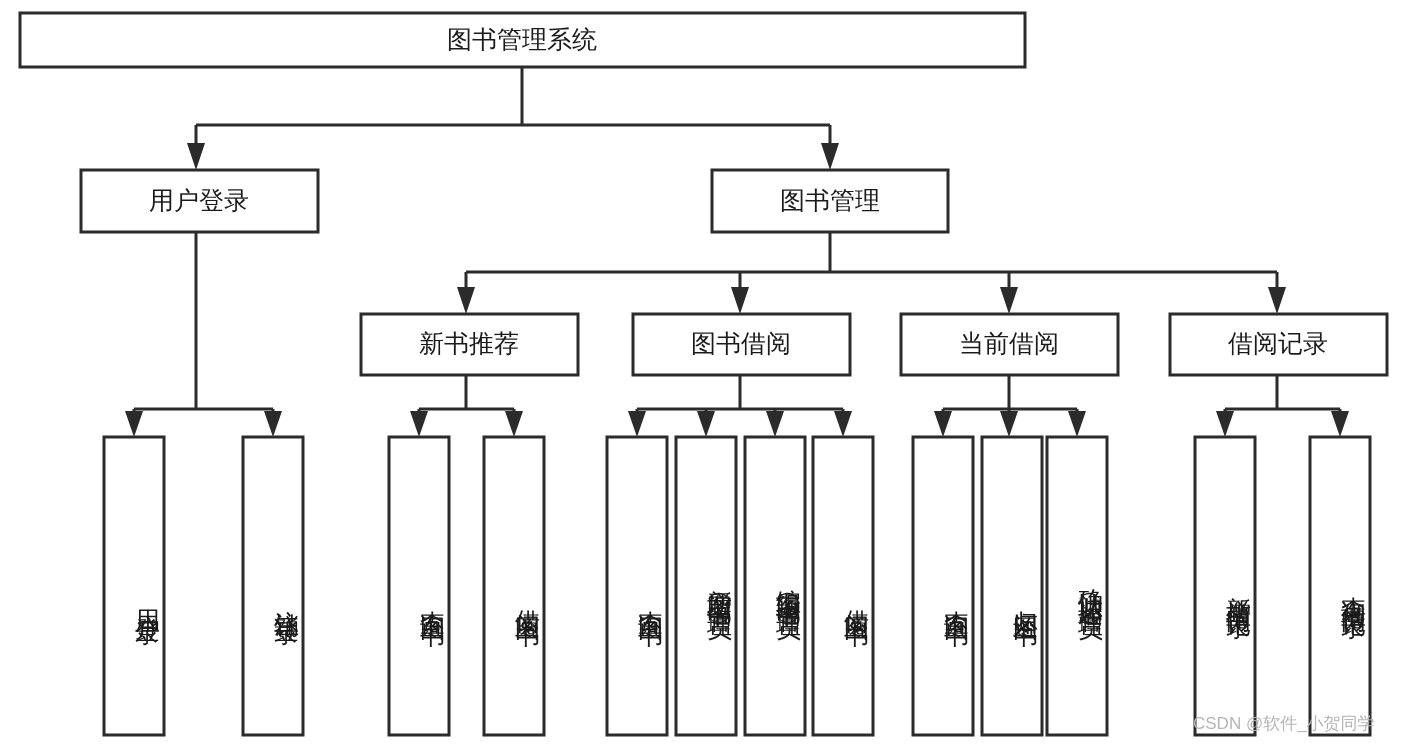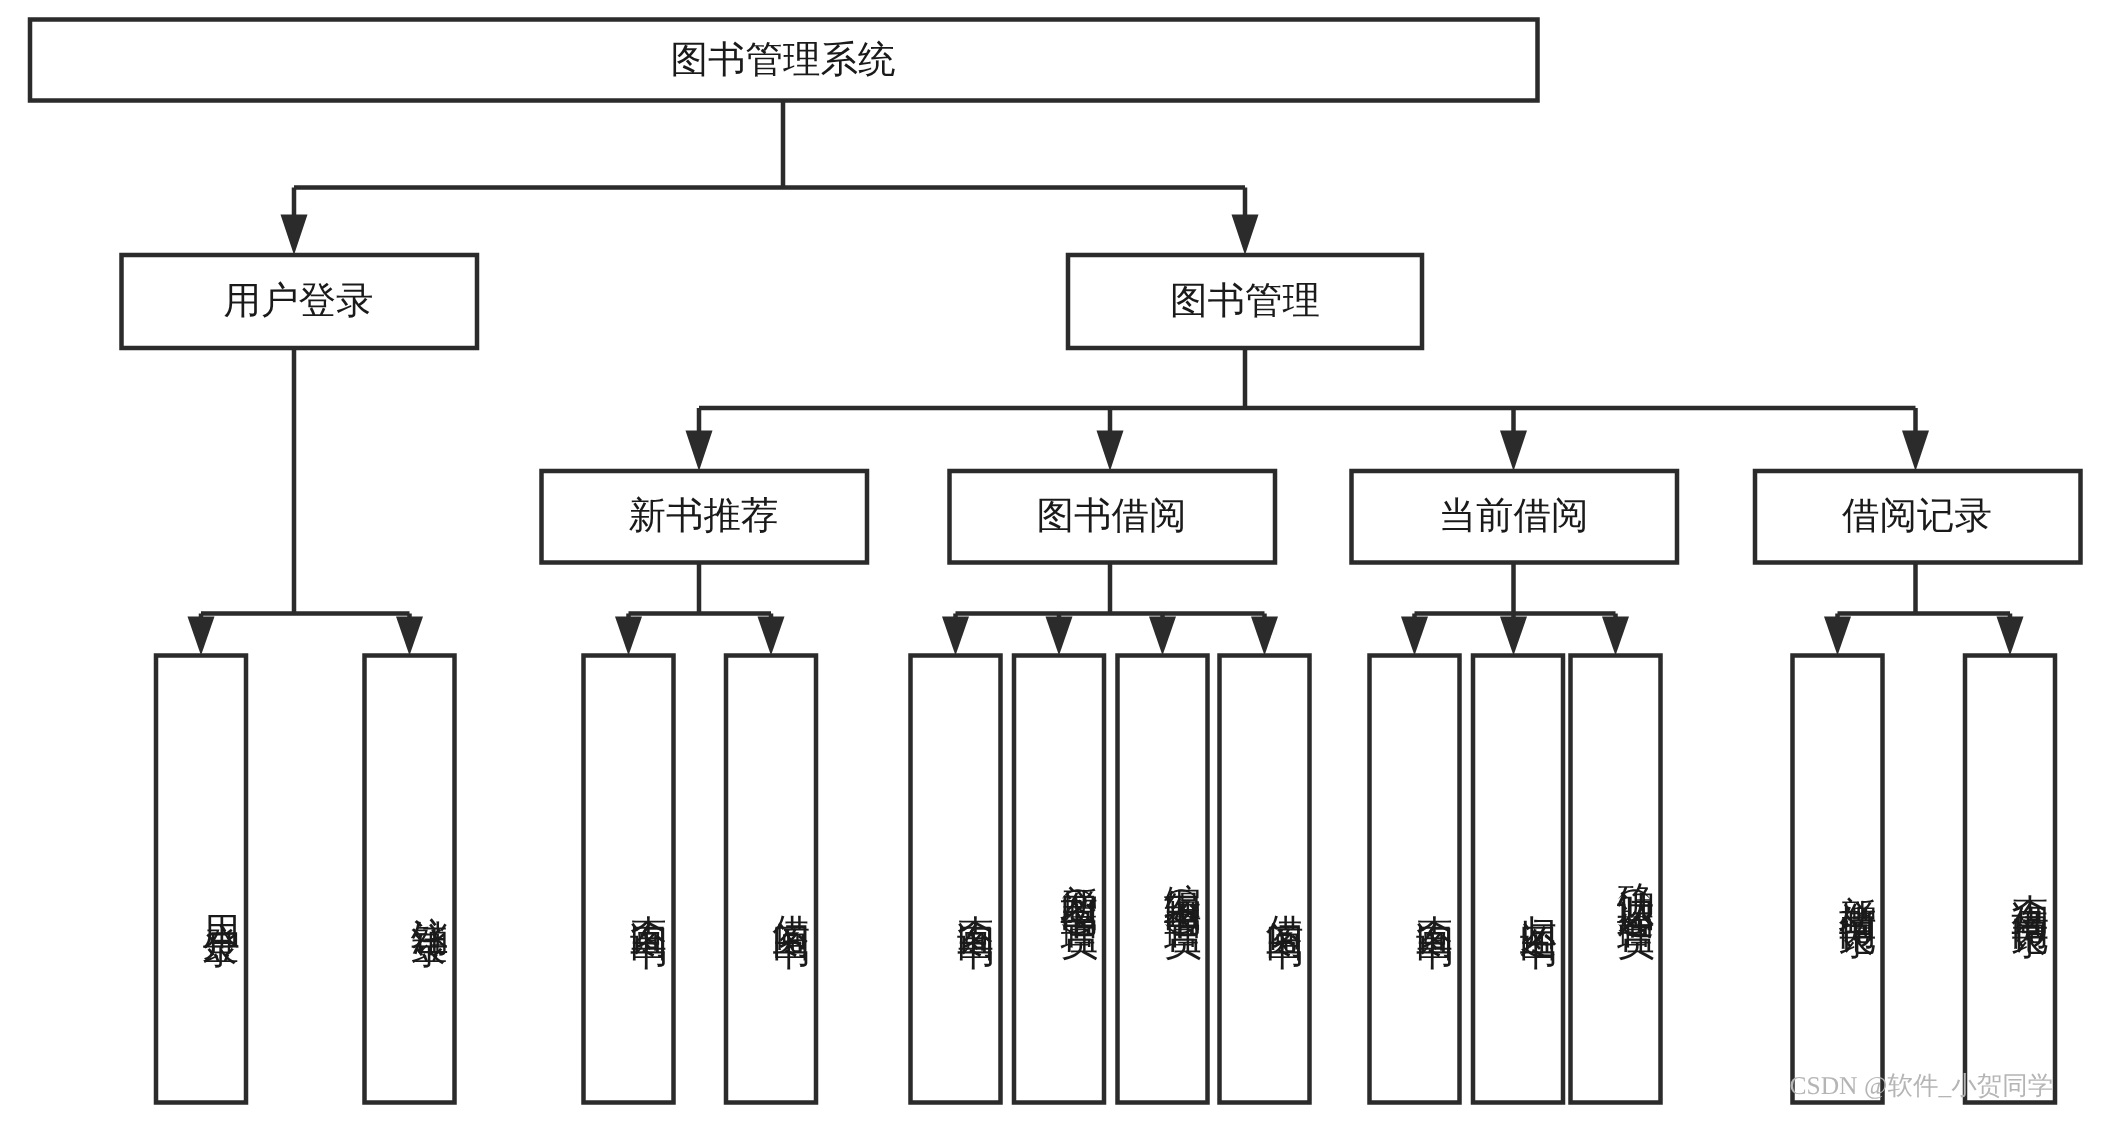--- a/index.html
+++ b/index.html
@@ -52,21 +52,21 @@
     color: #1a1a1a;
     letter-spacing: 4px;
     white-space: nowrap;
     text-align: center;
     pointer-events: none;
   }
   .watermark {
     position: absolute;
     left: 1193px;
     top: 712px;
-    font-family: Liberation Serif, serif;
+    font-family: Liberation Sans, sans-serif;
     font-size: 17px;
     color: #b5b5b5;
     white-space: nowrap;
   }
 </style>
 </head>
 <body>
 
 <svg id="diagram" viewBox="0 0 1405 747">
 

